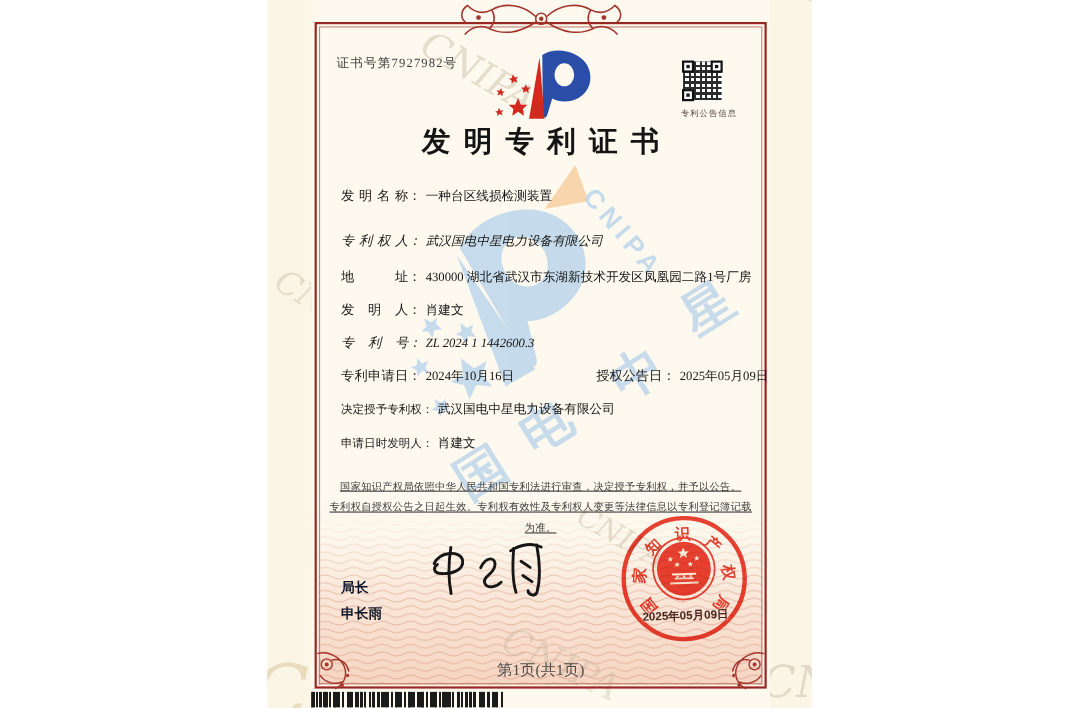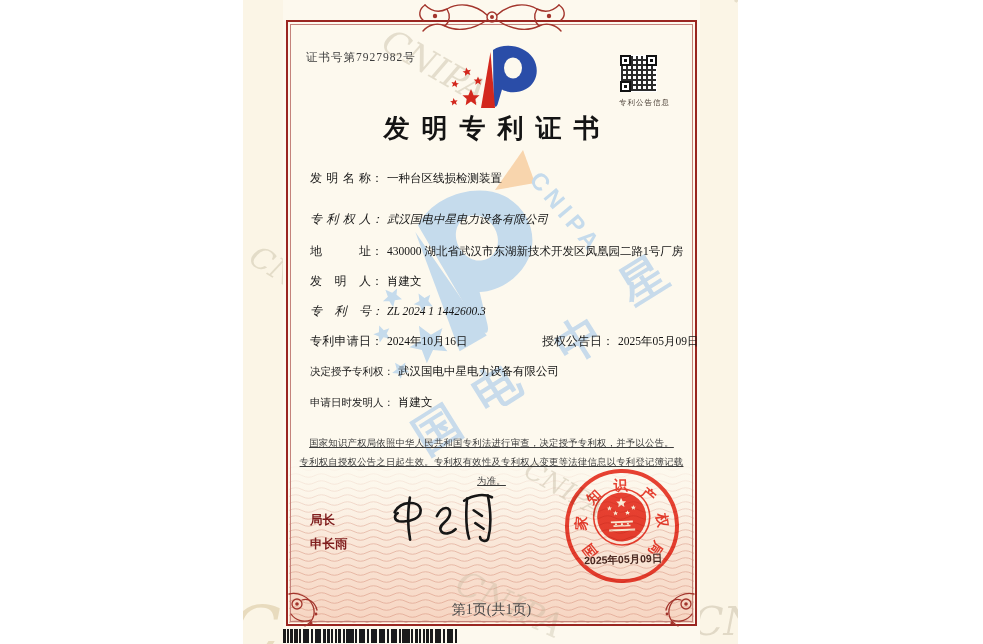--- a/index.html
+++ b/index.html
@@ -82,22 +82,22 @@
   .flabel{display:inline-block;width:61px;font-size:12px;text-align:justify;text-align-last:justify;vertical-align:bottom;}
   .flabel-long{display:inline-block;font-size:10.5px;vertical-align:bottom;}
   .colon{font-size:12px;}
   .fvalue{margin-left:4px;color:#141414;}
   .col2{position:absolute;left:232px;top:0;white-space:nowrap;}
   .col2 .flabel2{font-size:12px;}
   .r1{top:170px;} .r2{top:211px;font-style:italic;} .r3{top:243px;font-family:Liberation Serif, serif;} .r4{top:273px;}
   .r5{top:303px;font-style:italic;} .r6{top:333px;} .r7{top:364px;} .r8{top:395px;}
   .statement{position:absolute;left:12px;right:12px;top:434px;text-align:center;
     font-size:9.3px;line-height:19px;color:#3b3b3b;letter-spacing:0.3px;text-decoration:underline;}
-  .director{position:absolute;left:27px;top:508px;font-family:"Liberation Sans",sans-serif;
-    font-weight:700;font-size:12.5px;color:#7f1d1d;line-height:24px;}
+  .director{position:absolute;left:27px;top:522px;font-family:"Liberation Sans",sans-serif;
+    font-weight:700;font-size:12.5px;color:#0f172a;line-height:24px;}
   .signature{position:absolute;left:100px;top:488px;width:115px;height:60px;transform:rotate(-3deg);}
   
   .seal{position:absolute;left:282px;top:469px;width:114px;height:114px;z-index:6;
     mix-blend-mode:multiply;opacity:.95;transform:rotate(-2deg);}
   .seal-ring{position:absolute;inset:0;border:4.5px solid #e8392a;border-radius:50%;}
   .seal-ch{position:absolute;left:50%;top:50%;width:18px;height:18px;margin:-9px 0 0 -9px;
     font-family:"Liberation Sans",sans-serif;font-weight:700;font-size:14px;color:#e8392a;
     text-align:center;line-height:18px;transform:rotate(var(--a)) translateY(-41px);}
   .seal-date{position:absolute;left:0;right:0;top:84px;text-align:center;
     font-family:"Liberation Sans",sans-serif;font-weight:700;font-size:10.5px;color:#40201a;

